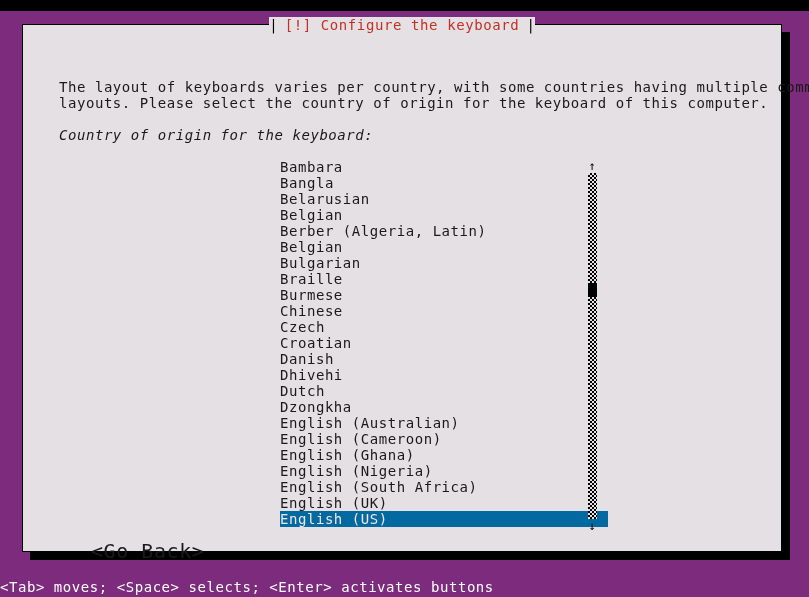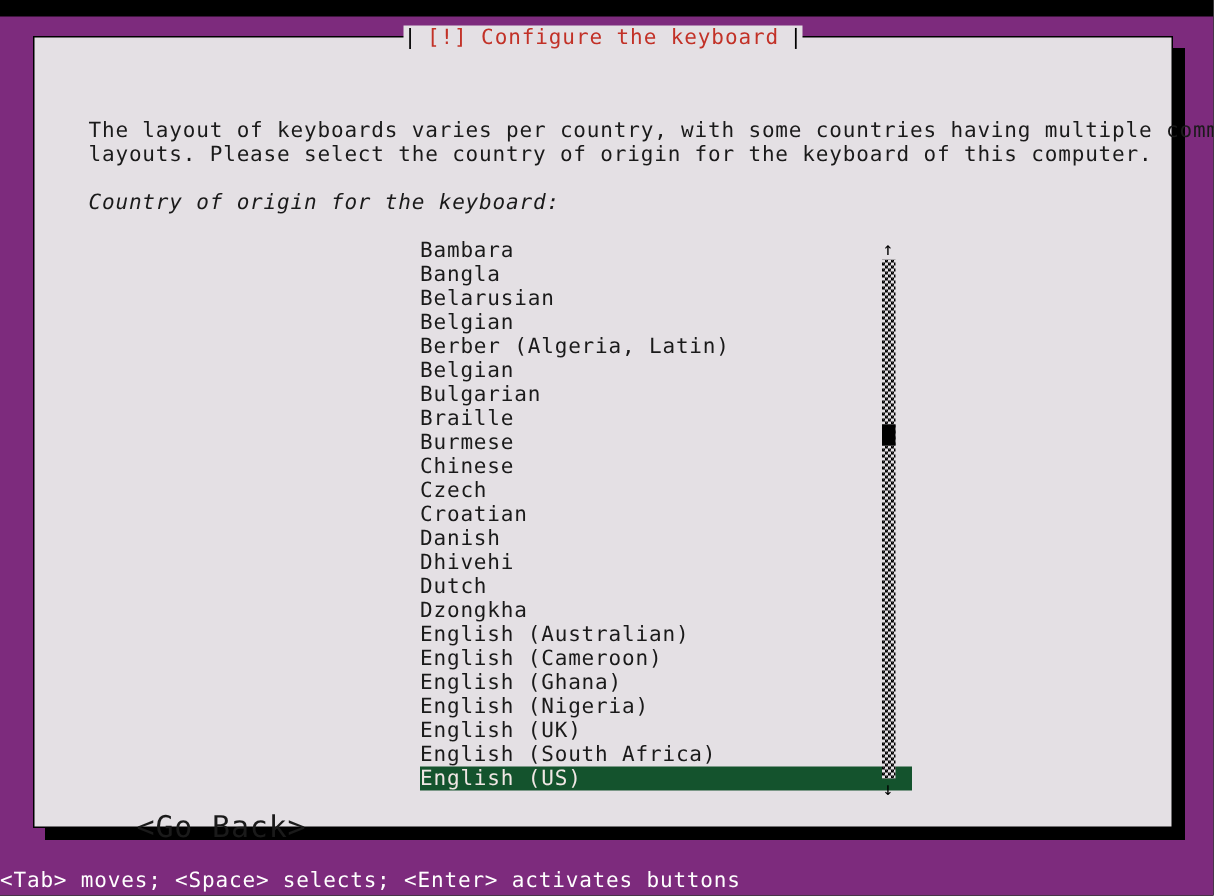--- a/index.html
+++ b/index.html
@@ -114,21 +114,21 @@
   .list-item {
     height: 16px;
     line-height: 16px;
     font-size: 14px;
     color: #1a1a1a;
     white-space: pre;
     letter-spacing: 0.55px;
     padding-left: 0px;
   }
   .list-item.selected {
-    background: #14532d;
+    background: #0369a1;
     color: #f0e6e4;
     width: 328px;
   }
 
   
   #scrollbar {
     position: absolute;
     left: 561px;
     top: 134px;
     width: 16px;
@@ -225,22 +225,22 @@
         <div class="list-item">Czech</div>
         <div class="list-item">Croatian</div>
         <div class="list-item">Danish</div>
         <div class="list-item">Dhivehi</div>
         <div class="list-item">Dutch</div>
         <div class="list-item">Dzongkha</div>
         <div class="list-item">English (Australian)</div>
         <div class="list-item">English (Cameroon)</div>
         <div class="list-item">English (Ghana)</div>
         <div class="list-item">English (Nigeria)</div>
+        <div class="list-item">English (South Africa)</div>
         <div class="list-item">English (UK)</div>
-        <div class="list-item">English (South Africa)</div>
         <div class="list-item selected">English (US)</div>
       </div>
 
     <div id="scrollbar">
       <div id="sb-up">↑</div>
       <div id="sb-track"></div>
       <div id="sb-thumb" style="top: 124px;"></div>
       <div id="sb-down">↓</div>
     </div>
 

